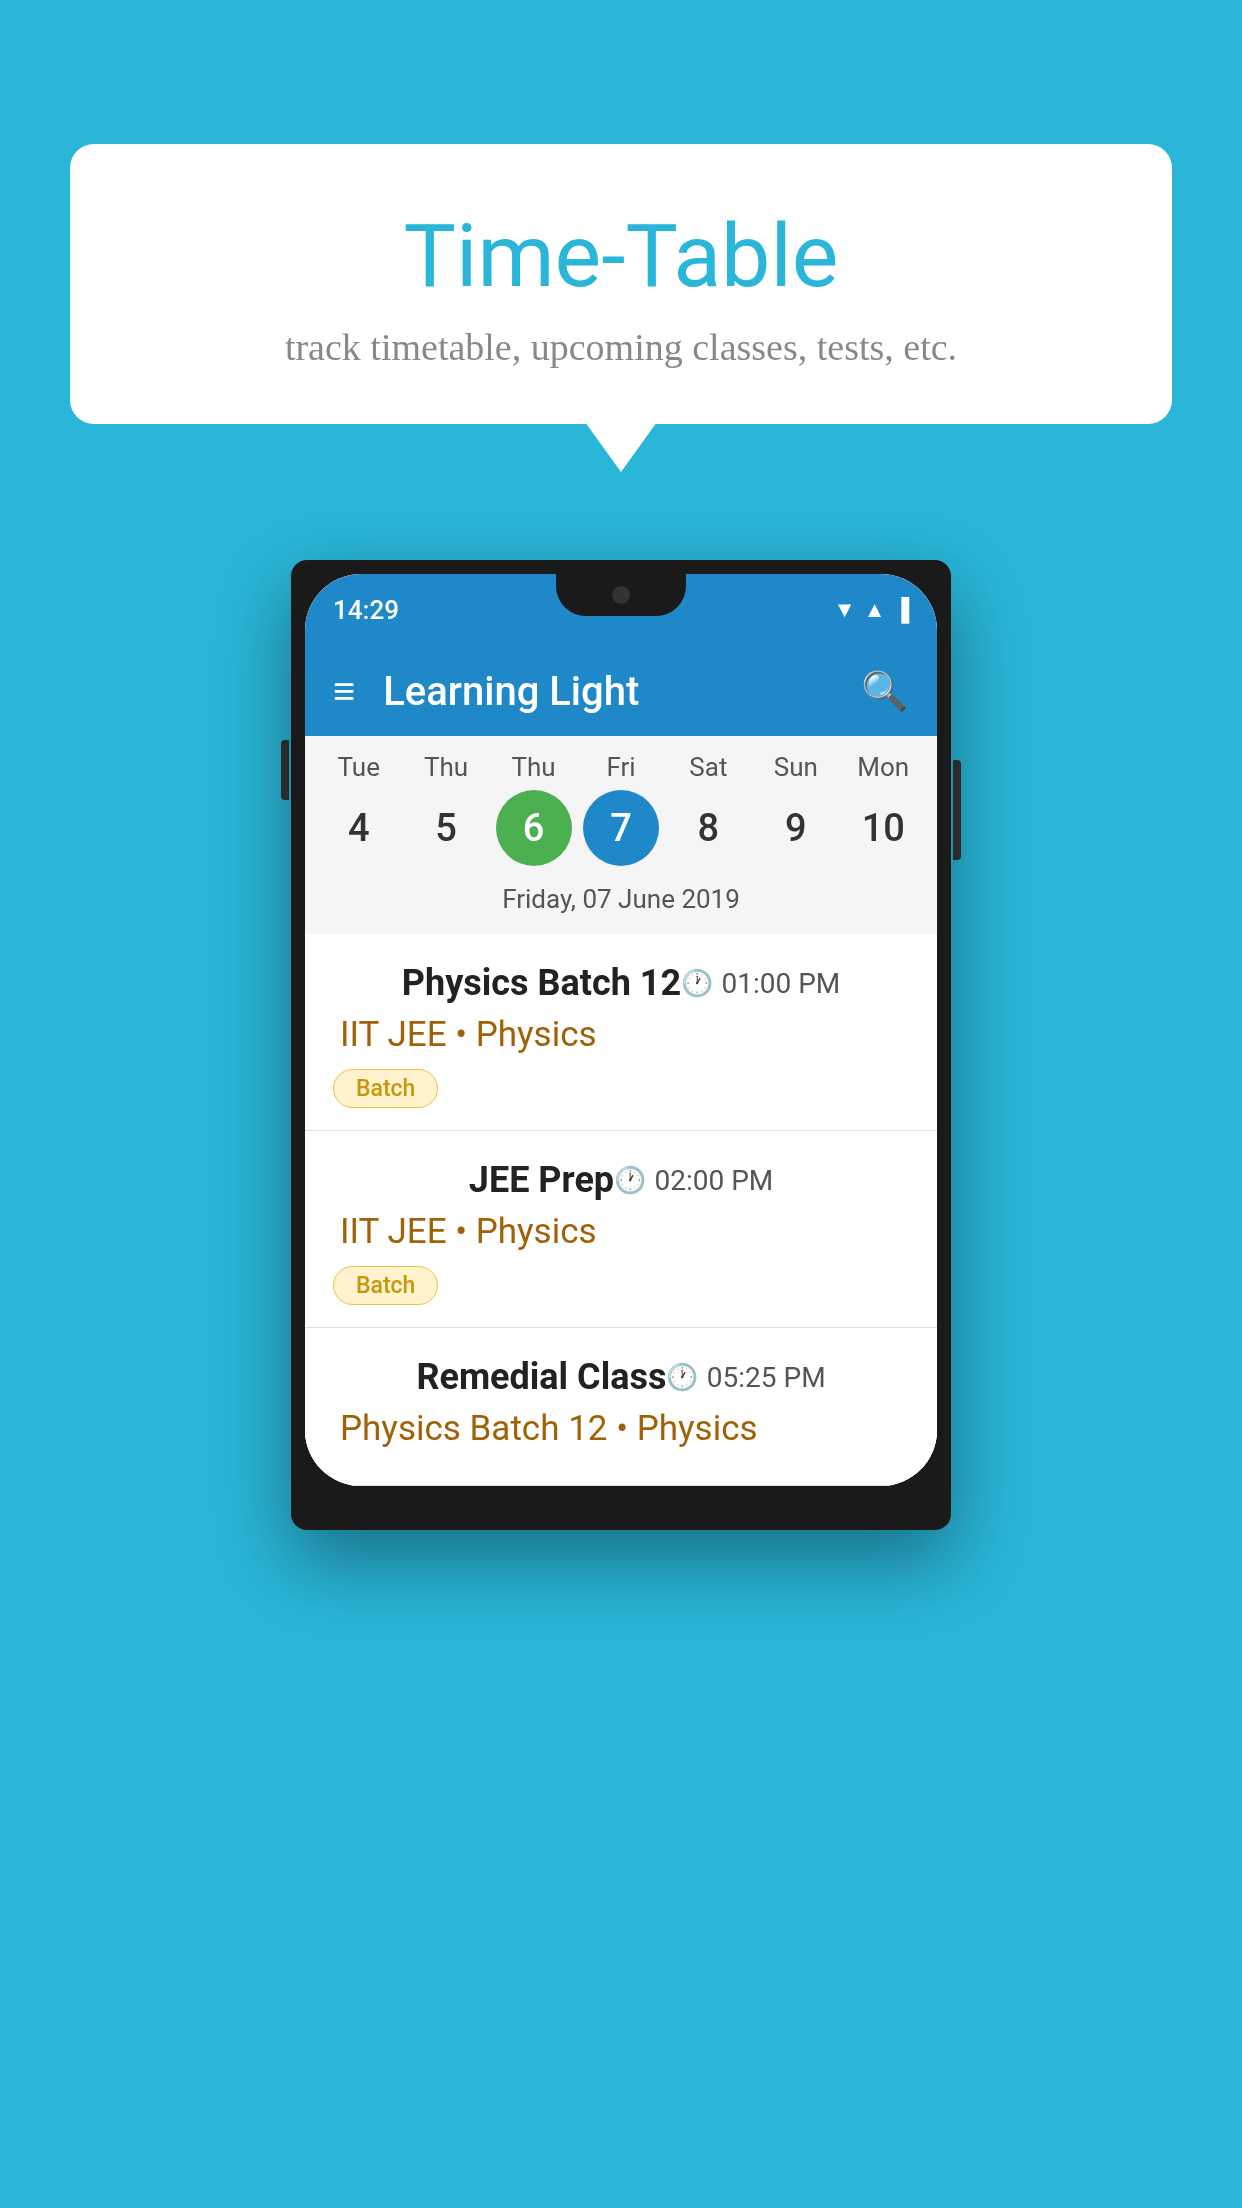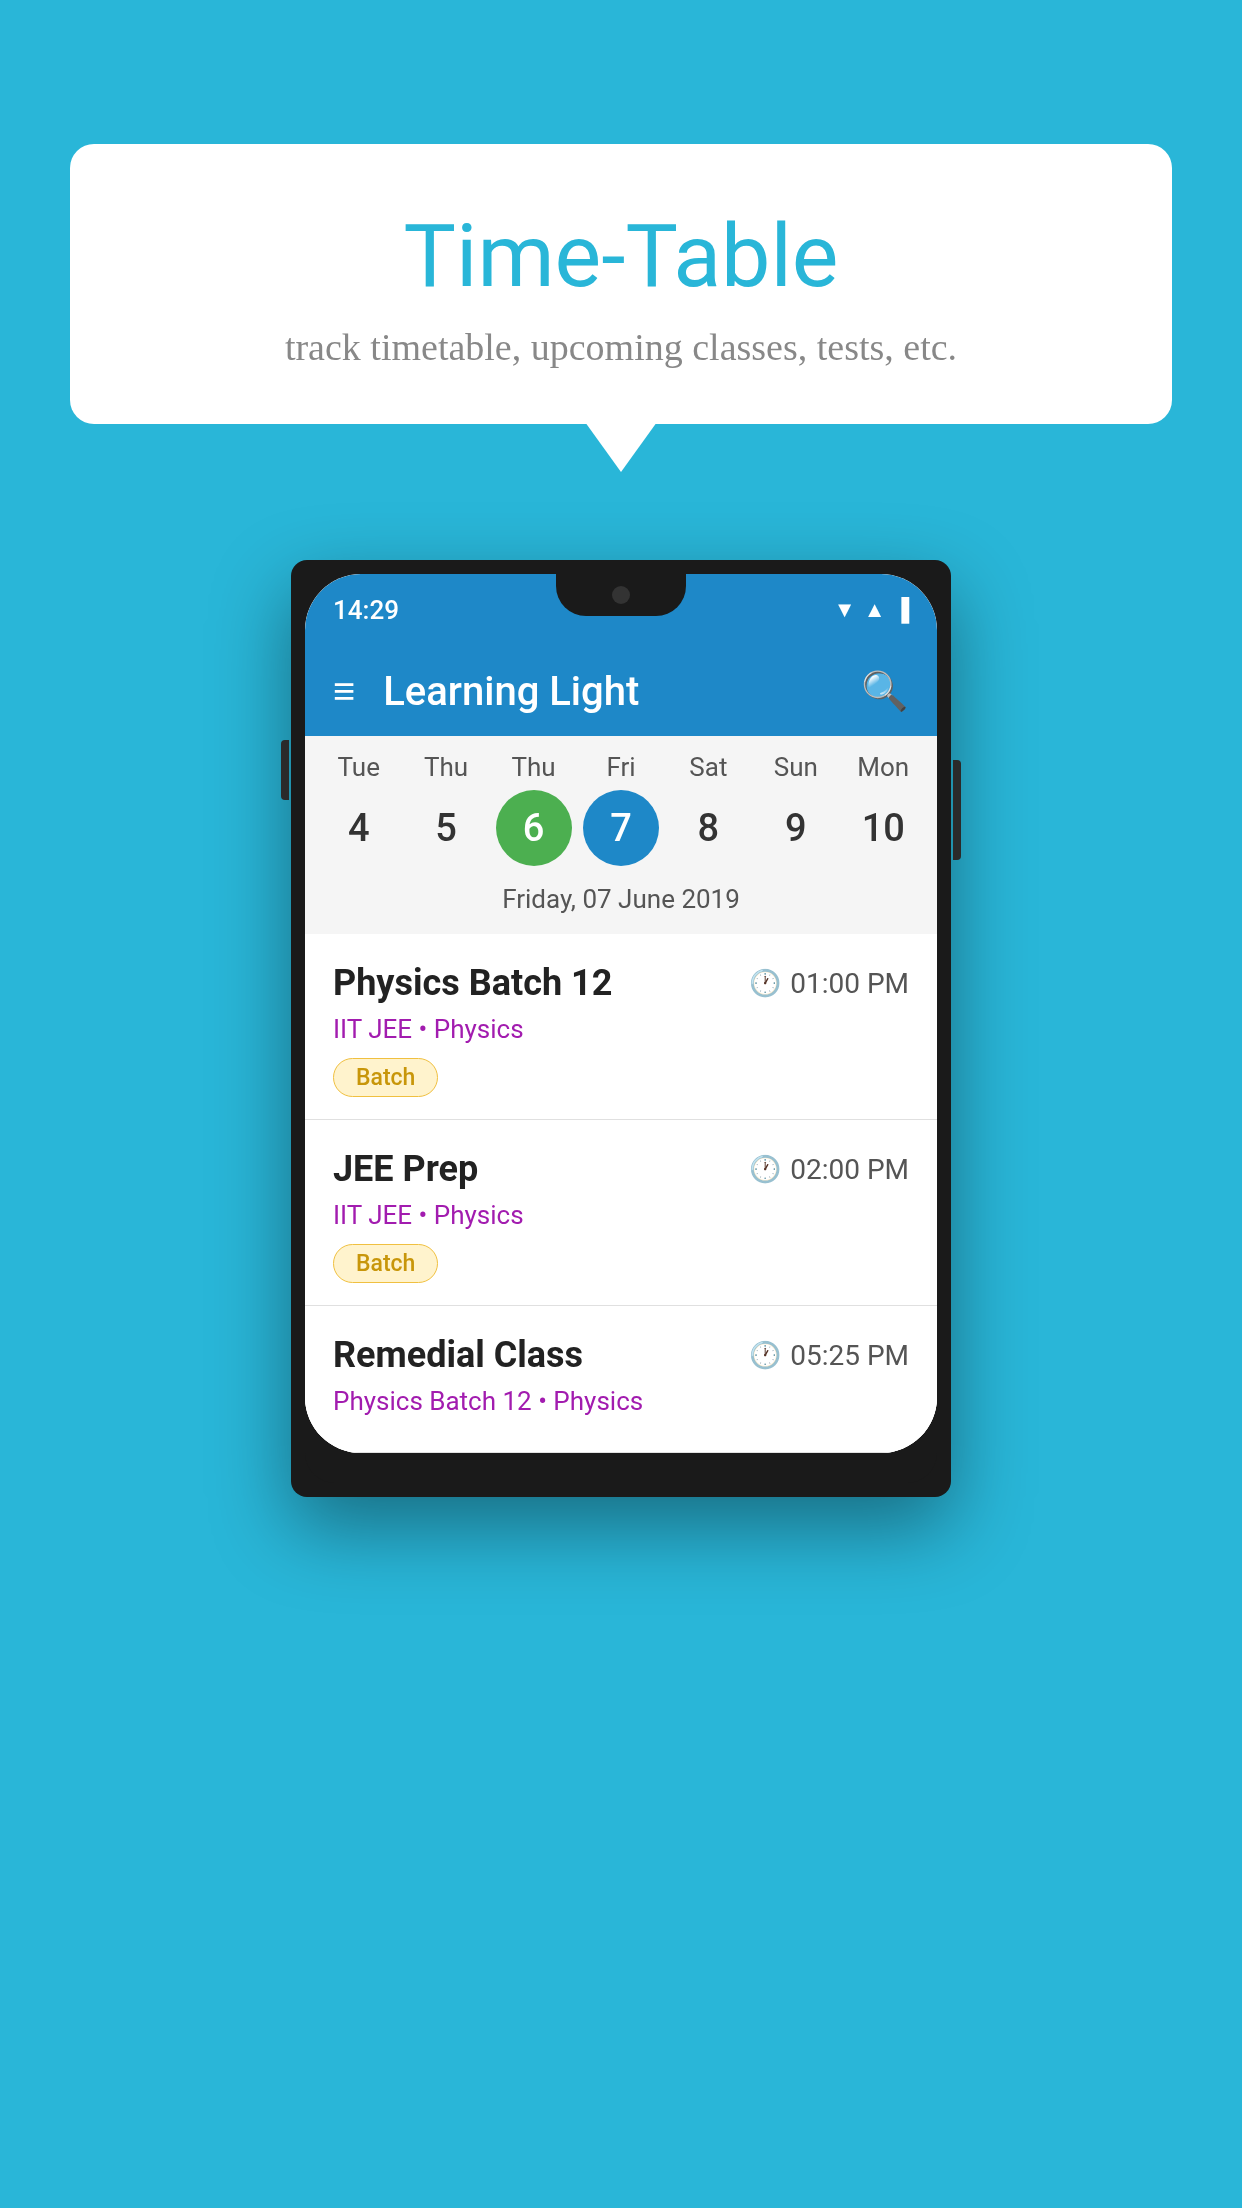--- a/index.html
+++ b/index.html
@@ -214,21 +214,21 @@
     }
 
     .event-item {
       padding: 28px 28px 22px;
       border-bottom: 1px solid #e0e0e0;
       background: white;
     }
 
     .event-header {
       display: flex;
-      justify-content: space-between;
+      justify-content: center;
       align-items: center;
       margin-bottom: 10px;
     }
 
     .event-title {
       font-size: 36px;
       font-weight: 700;
       color: #222;
     }
 
@@ -239,23 +239,24 @@
       color: #555;
       gap: 8px;
     }
 
     .event-time .clock-icon {
       font-size: 26px;
       color: #888;
     }
 
     .event-subtitle {
-      font-size: 26px;
-      color: #a21caf;
+      font-size: 35px;
+      color: #a16207;
       margin-bottom: 14px;
+      margin-left: 7px;
     }
 
     .batch-badge {
       display: inline-block;
       background: #fff3cd;
       color: #c8960a;
       border: 1.5px solid #f0c040;
       border-radius: 30px;
       padding: 5px 22px;
       font-size: 23px;

